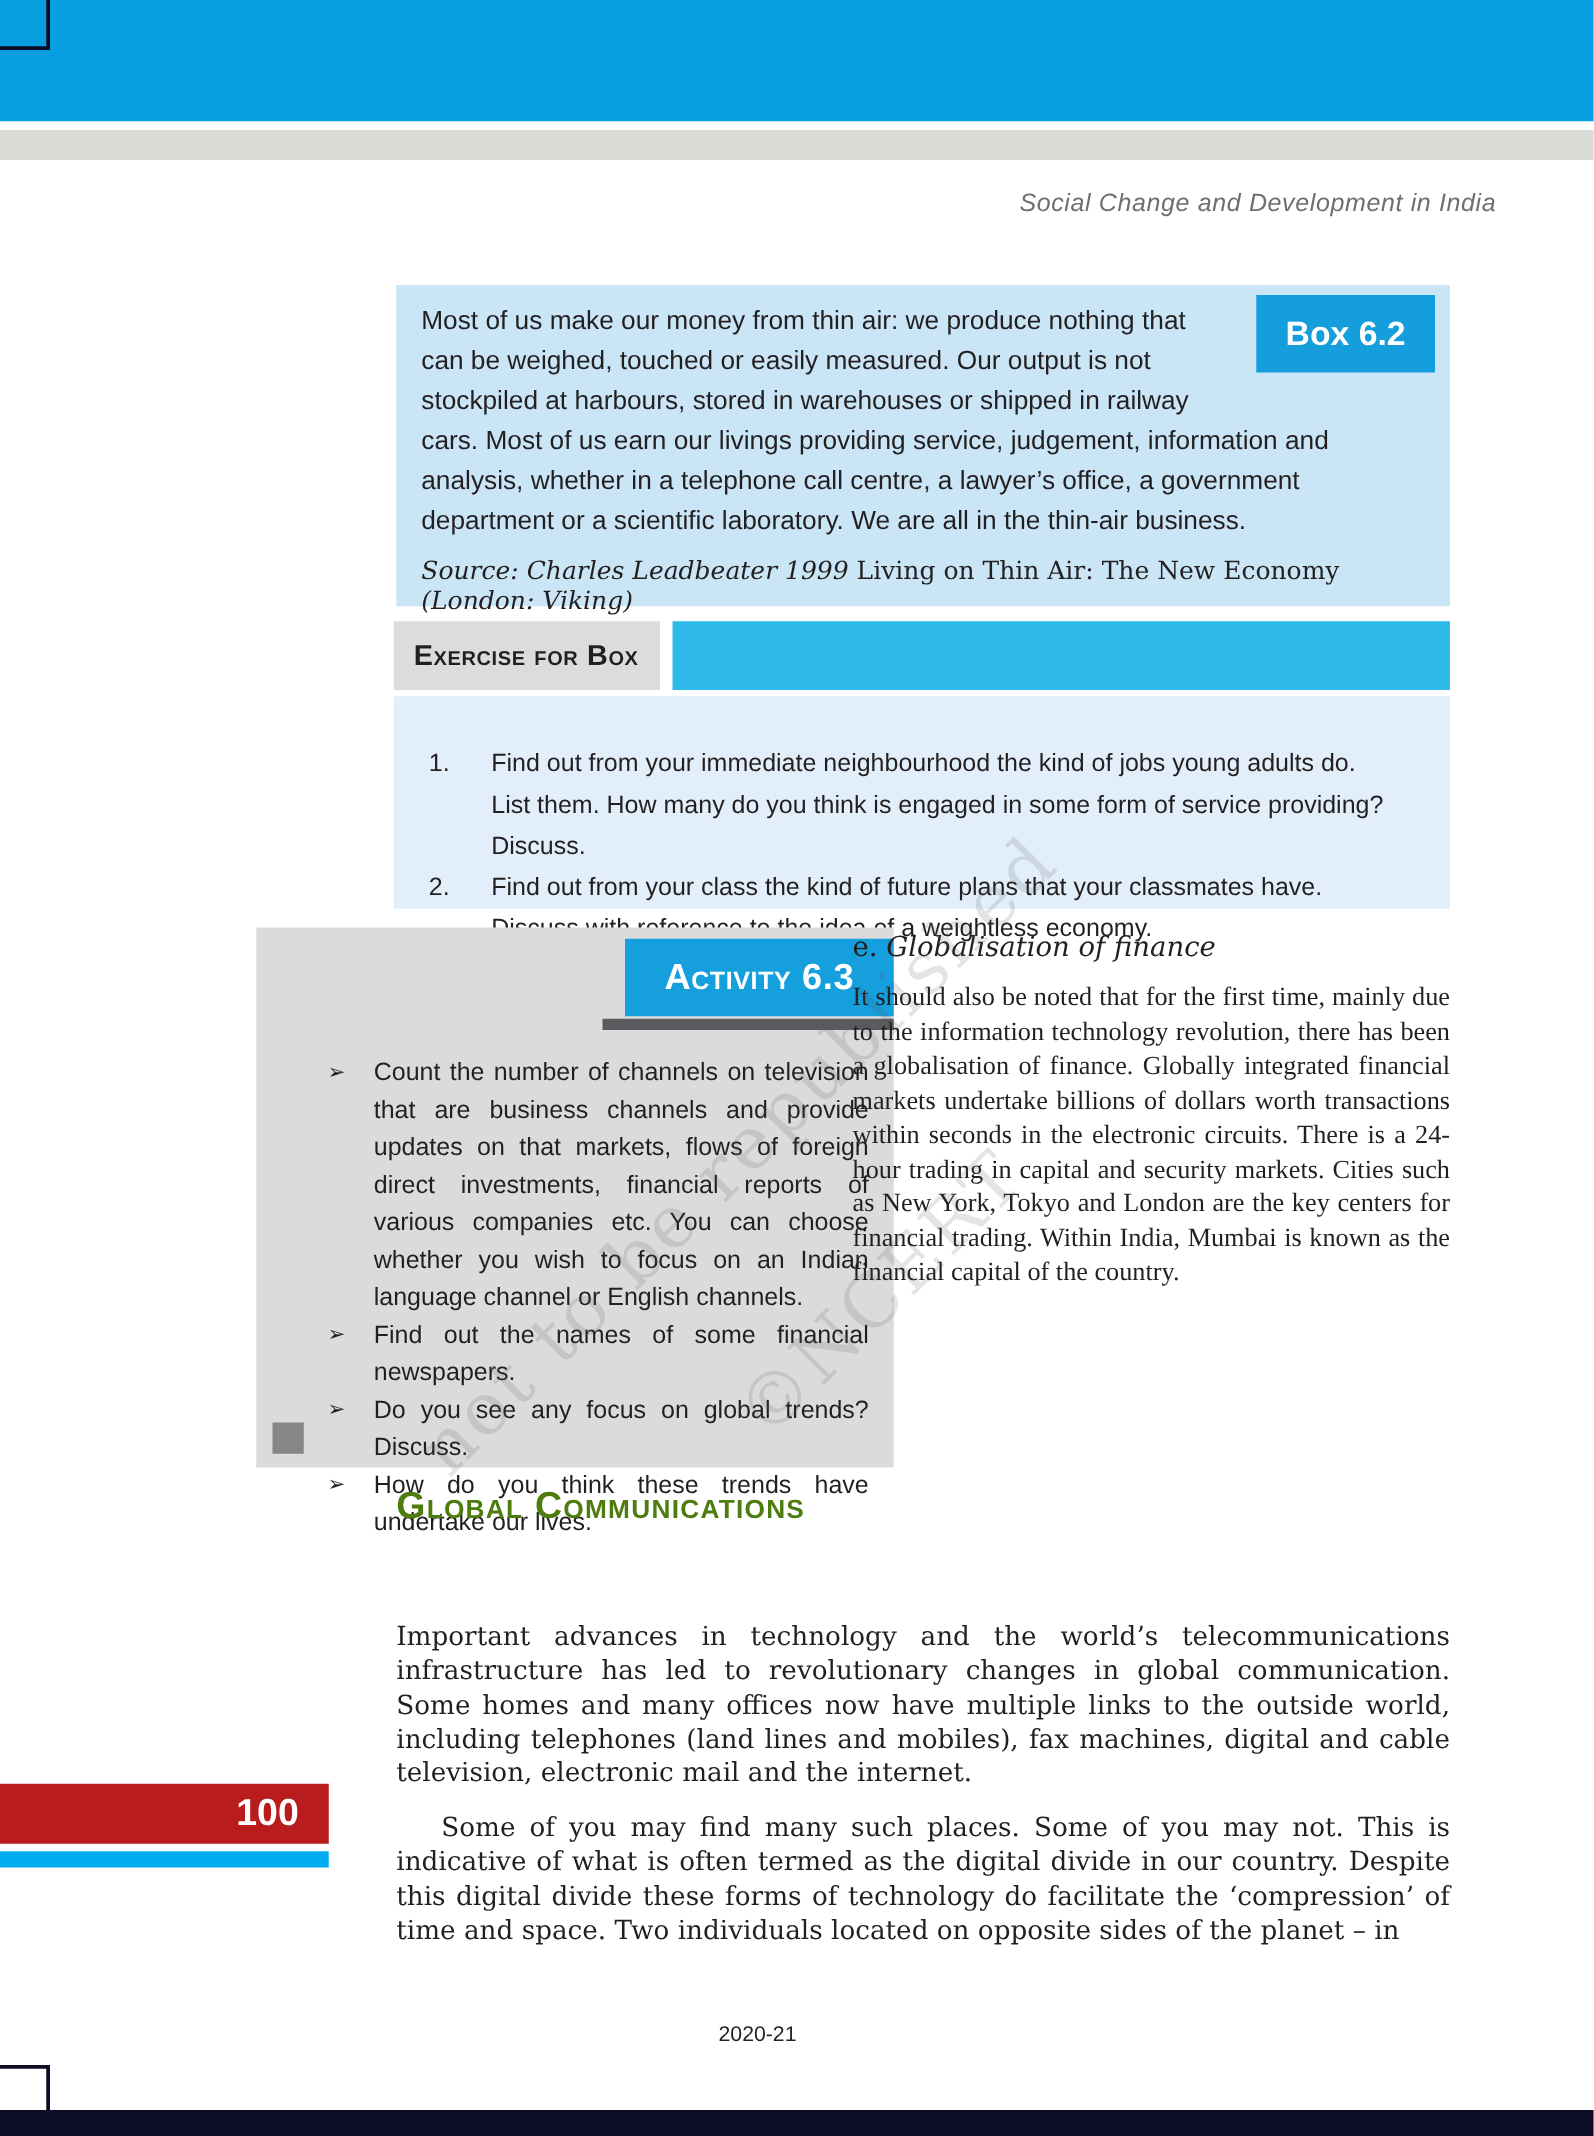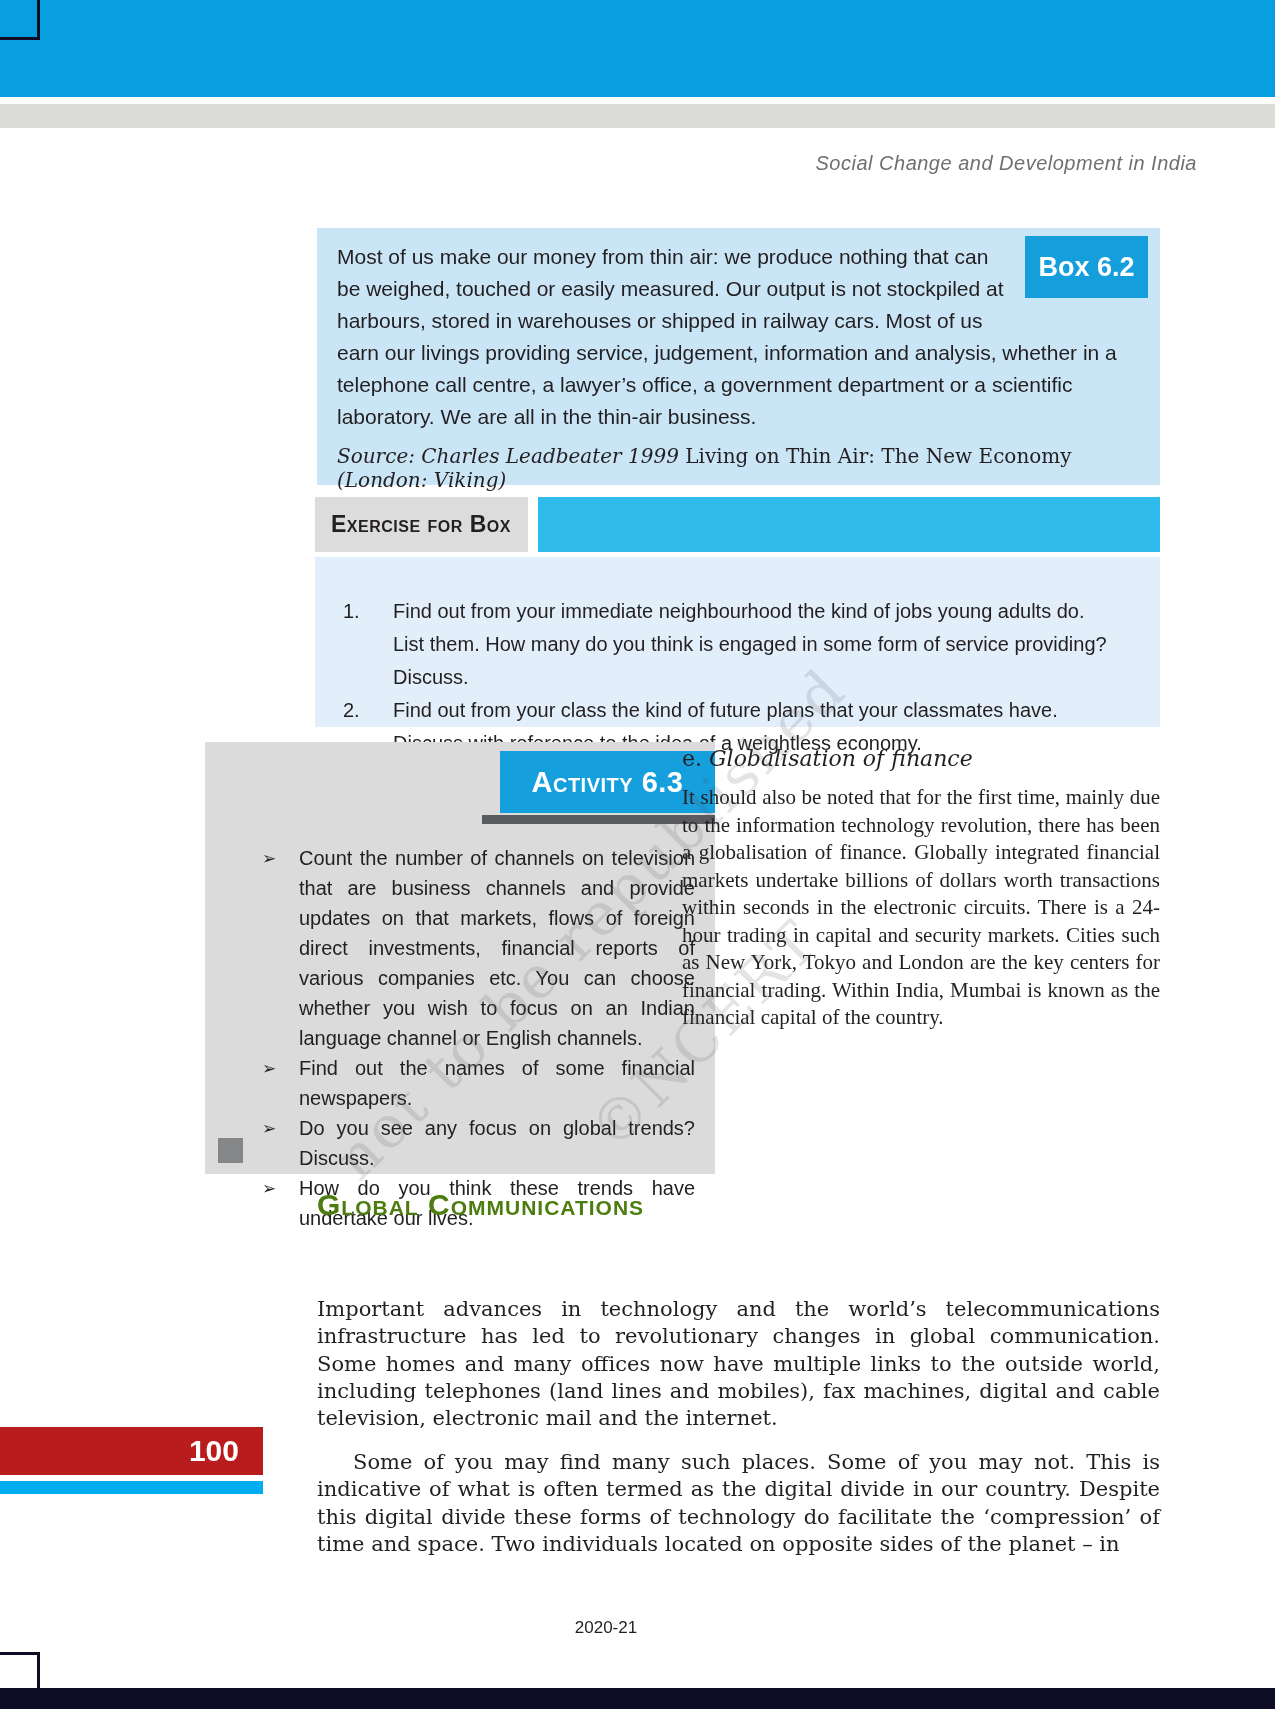--- a/index.html
+++ b/index.html
@@ -22,21 +22,21 @@
     right:115px; top:152px; font-style:italic; font-size:20px;
     letter-spacing:.5px; color:#6e6f72;
   }
 
   
   .box62 {
     left:317px; top:228px; width:843px; height:257px; background:#c9e5f6;
     padding:13px 12px 0 20px; box-sizing:border-box;
   }
   .box62-label {
-    float:right; width:123px; height:62px; margin:-5px 0 14px 18px;
+    float:right; width:143px; height:62px; margin:-5px 0 14px 18px;
     background:#149edc; color:#ffffff; font-weight:bold; font-size:27px;
     display:flex; align-items:center; justify-content:center;
   }
   .box62-body { font-size:21px; line-height:32px; text-align:justify; }
   .box62-source {
     clear:left; margin-top:11px; font-family:"DejaVu Serif", serif; font-size:20px;
   }
   .it { font-style:italic; }
 
   

